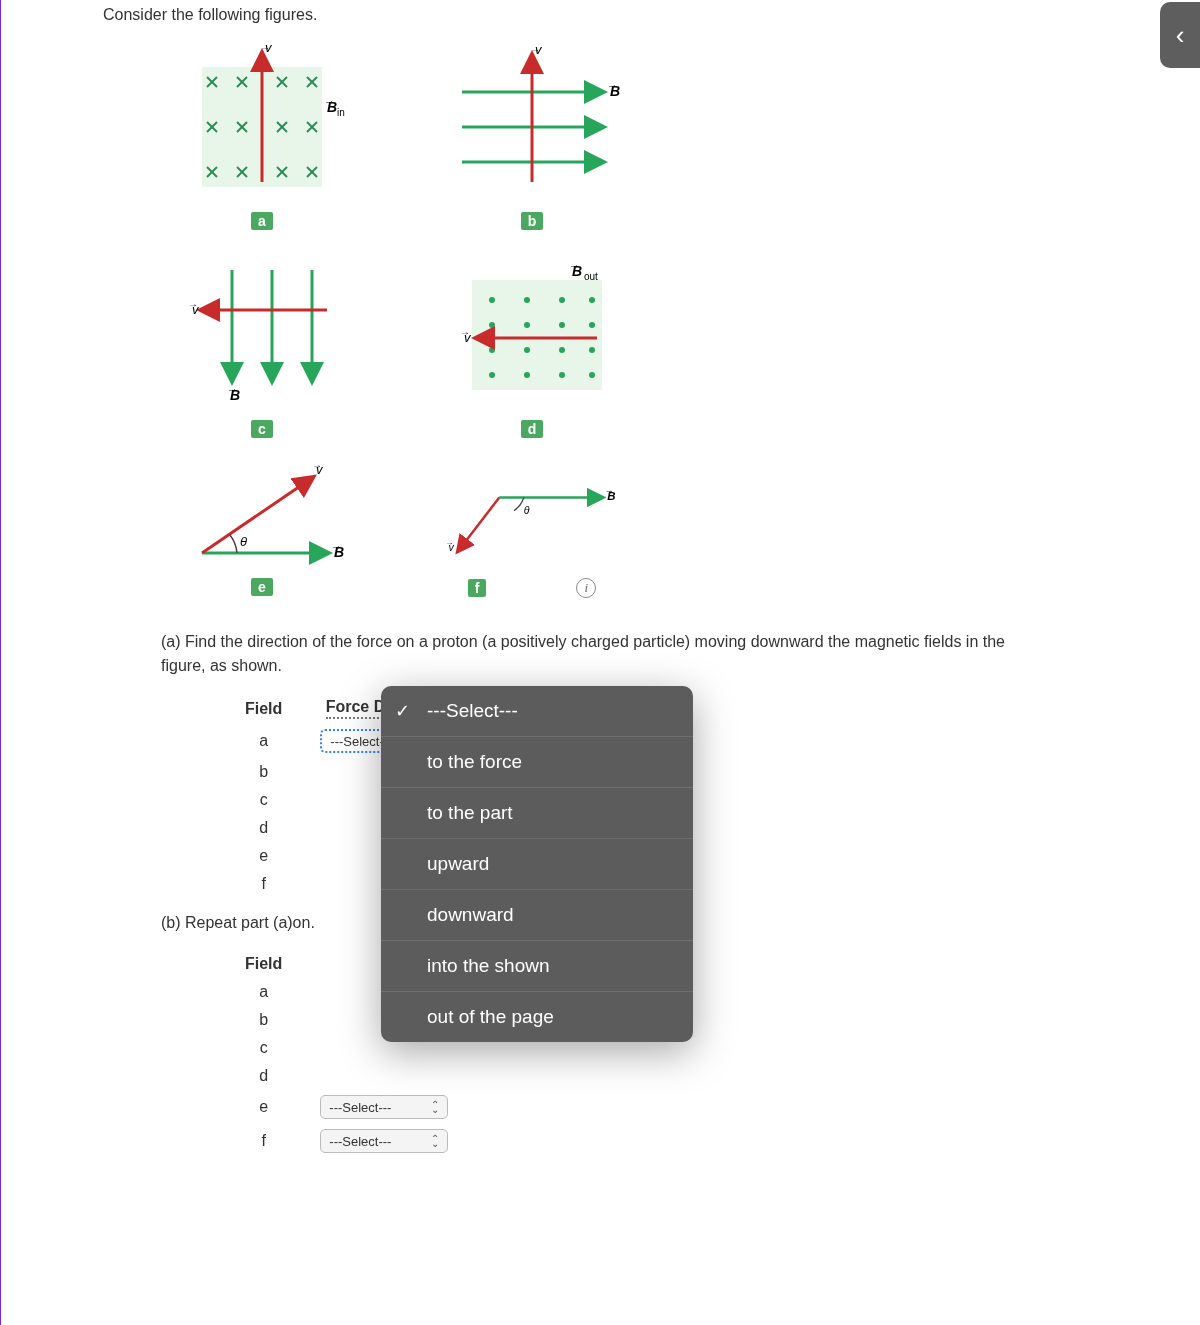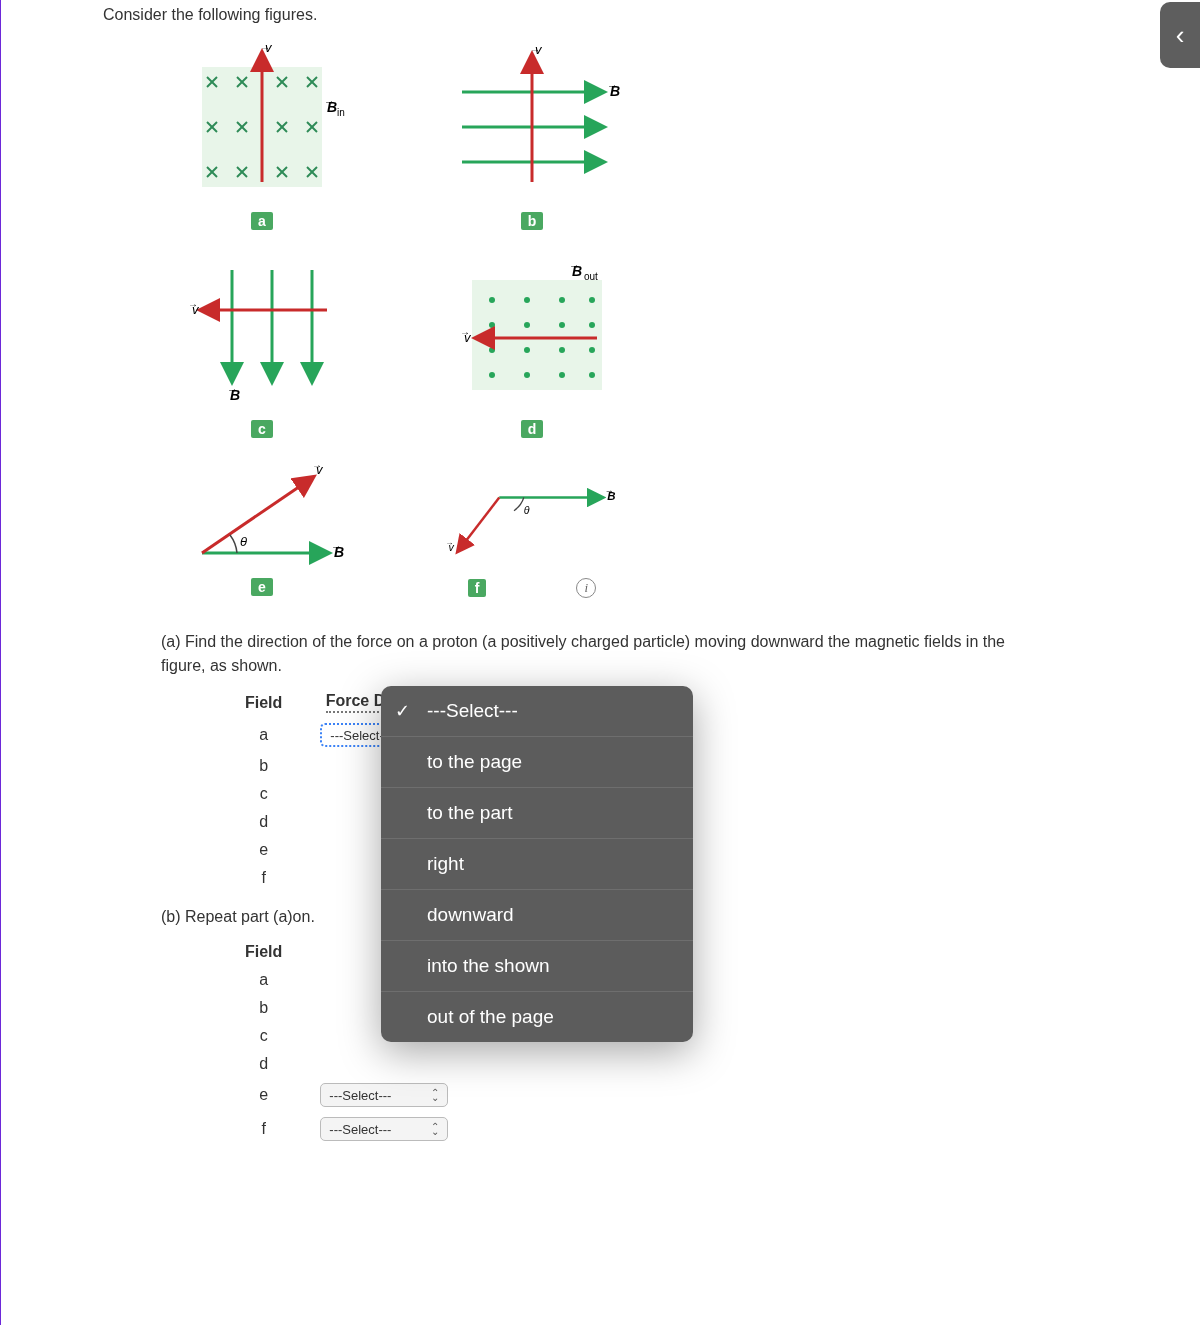--- a/index.html
+++ b/index.html
@@ -20,21 +20,21 @@
   .intro { padding: 6px 0 8px 18px; font-size: 16px; }
   .figures { margin: 10px 0 20px 72px; }
   .figrow { display: flex; gap: 60px; margin-bottom: 20px; }
   .figcell { width: 210px; display:flex; flex-direction:column; align-items:center; }
   .figsvg { width: 180px; height: 170px; }
   .figlabel {
     display:inline-block; background:#4aa861; color:#fff; font-weight:bold;
     padding:1px 7px; border-radius:2px; font-size:14px;
   }
   .q { padding: 12px 30px 8px 76px; font-size: 16px; line-height:1.5; }
-  .tbl { margin-left: 140px; }
+  .tbl { margin-left: 140px; margin-top:6px; }
   .tbl thead th { font-weight:bold; padding:4px 18px; text-align:center; font-size:16px; }
   .tbl td { padding:4px 18px; text-align:center; font-size:16px; }
   .selectbox {
     display:inline-flex; align-items:center; justify-content:space-between;
     width: 128px; height:24px; padding:0 8px;
     border:1px solid #bbb; border-radius:5px; background:#f4f4f4;
     font-size:13px; color:#333; cursor:pointer;
   }
   .selectbox.active { border:2px dotted #3b82f6; background:#fff; }
   .car { font-size:10px; display:inline-flex; flex-direction:column; line-height:5px; color:#555;}
@@ -375,29 +375,29 @@
   </table>
 </div>
 
 <div class="dropdown" id="dd">
     <div class="opt">
      <span class="check">✓</span>
      ---Select---
    </div>
     <div class="opt">
      
-     to the page
+     to the force
    </div>
     <div class="opt">
      
      to the part
    </div>
     <div class="opt">
      
-     right
+     upward
    </div>
     <div class="opt">
      
      downward
    </div>
     <div class="opt">
      
      into the shown
    </div>
     <div class="opt">

